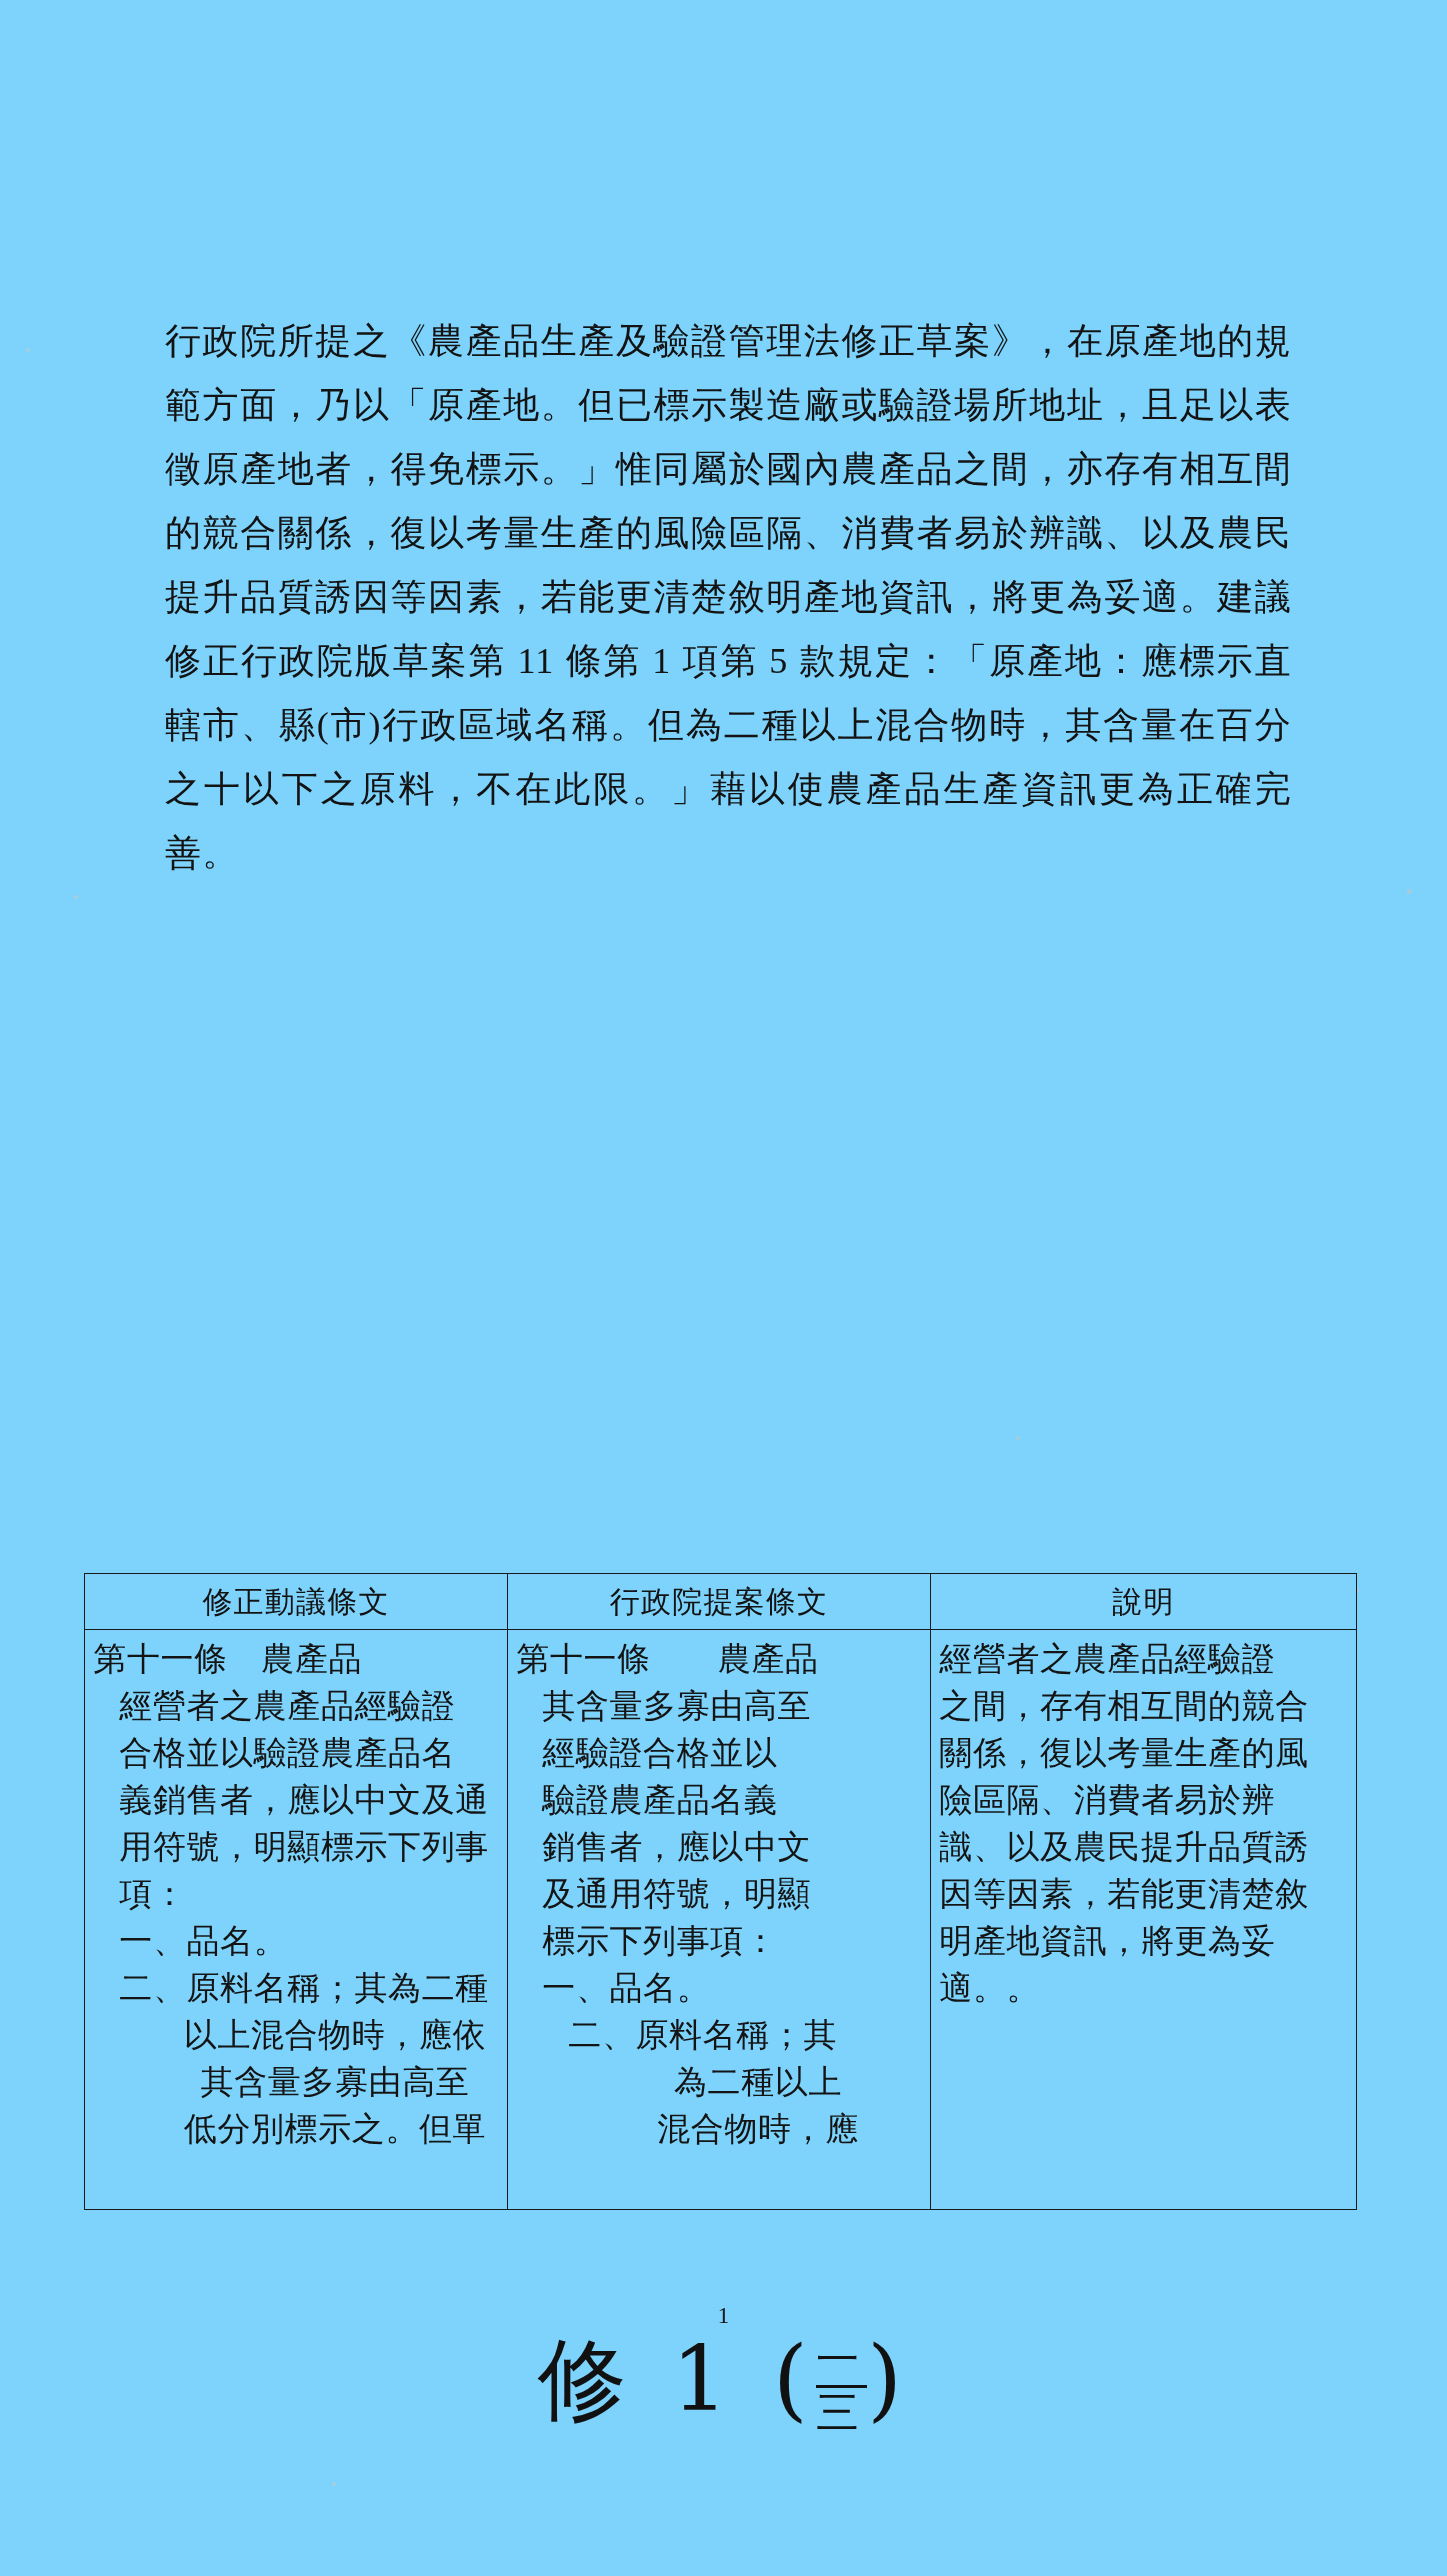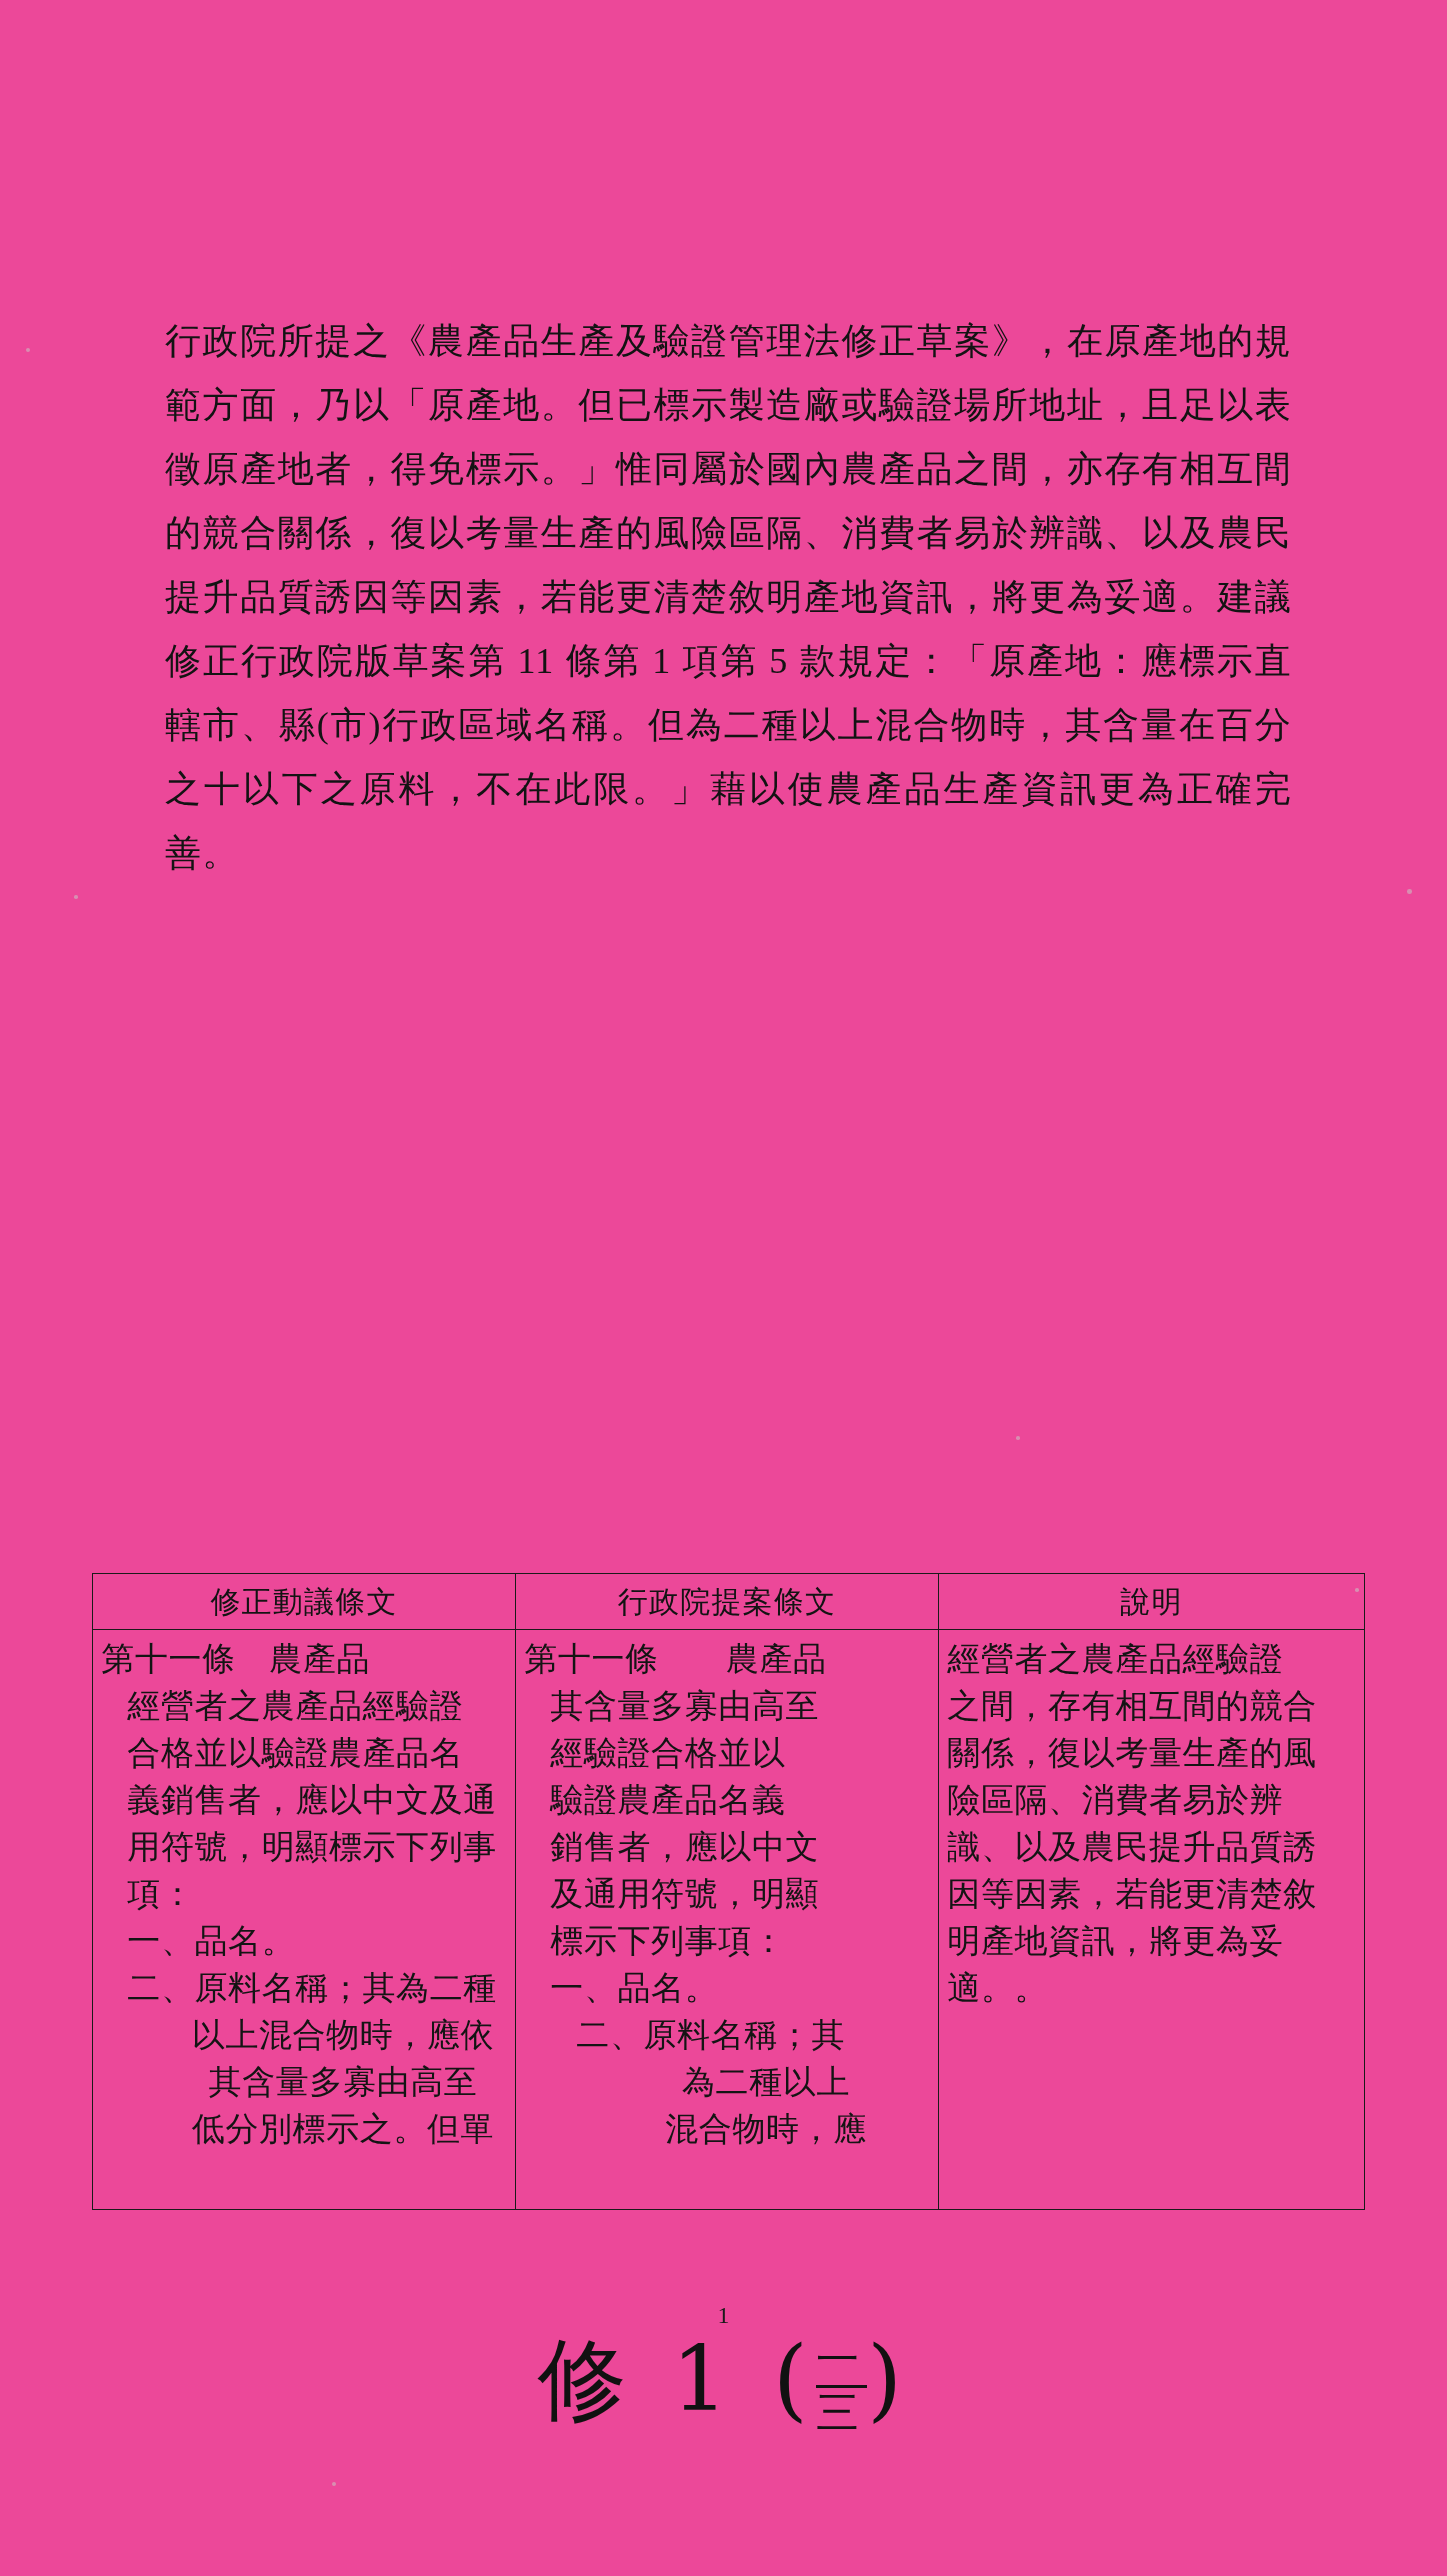--- a/index.html
+++ b/index.html
@@ -11,21 +11,21 @@
     width: 1448px;
     height: 2576px;
     position: relative;
     font-family: "Liberation Serif", "DejaVu Serif", serif;
     color: #111111;
     overflow: hidden;
   }
   .page {
     position: absolute;
     inset: 0;
-    background: #ec4899;
+    background: #7dd3fc;
   }
   
   .speck {
     position: absolute;
     background: #c9c9c4;
     border-radius: 50%;
     opacity: .55;
   }
 
   .body-text {
@@ -50,21 +50,21 @@
     top: 1490px;
     width: 1448px;
     text-align: center;
     font-size: 32px;
     letter-spacing: 1.8px;
     color: #141414;
   }
 
   .cmp-table {
     position: absolute;
-    left: 92px;
+    left: 84px;
     top: 1573px;
     width: 1270px;
     border-collapse: collapse;
     table-layout: fixed;
   }
   .cmp-table th, .cmp-table td {
     border: 1.8px solid #1a1a1a;
     vertical-align: top;
     padding: 0;
   }

